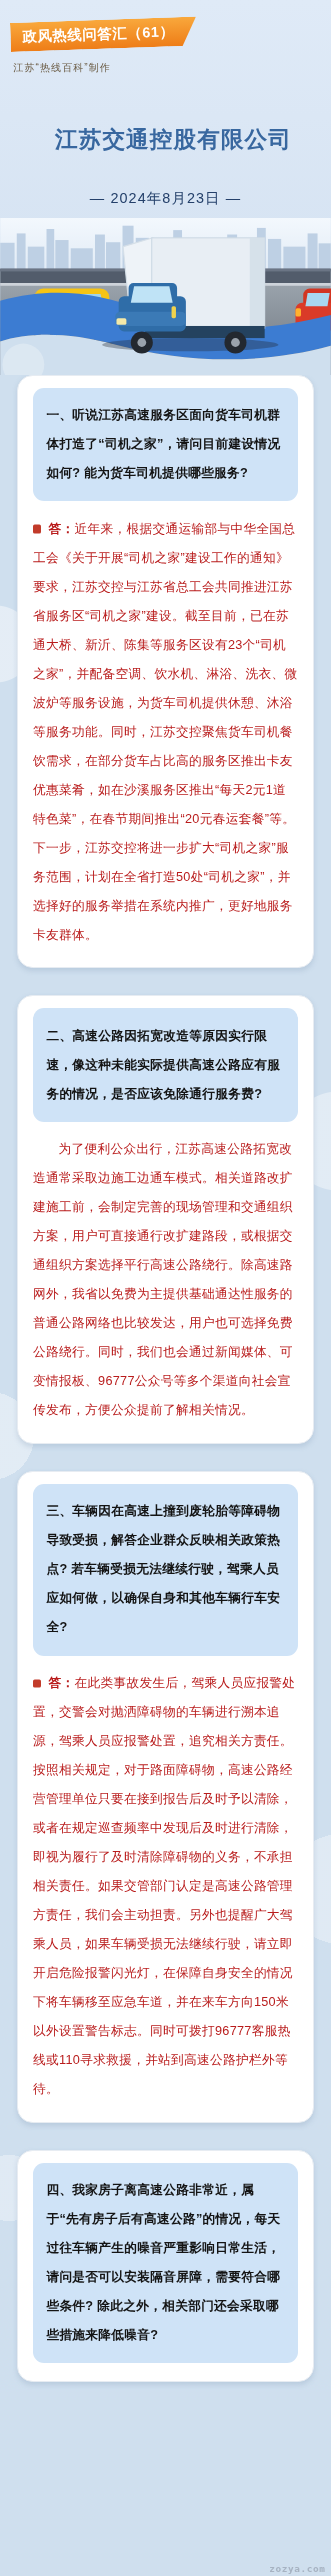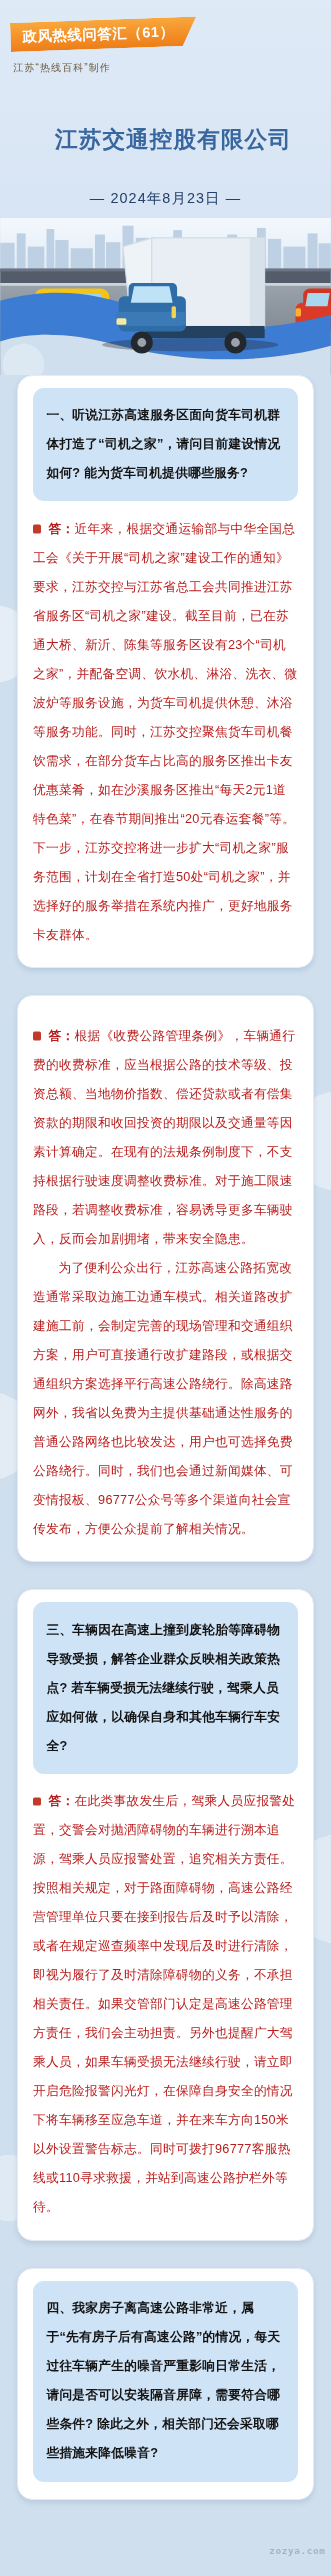--- a/index.html
+++ b/index.html
@@ -60,21 +60,21 @@
   .answer p{
     margin:0;font-size:12.7px;letter-spacing:0.3px;line-height:29px;color:#b91c1c;
   }
   .answer p.indent{text-indent:2em;}
   .bullet{
     display:inline-block;width:8.3px;height:8.3px;margin-right:7.2px;
     background:#c23b2a;border-radius:1.7px;transform:translateY(0.6px);
   }
   .alabel{font-weight:bold;}
   .watermark{
-    position:absolute;right:5.5px;bottom:20px;
+    position:absolute;right:5.5px;bottom:2px;
     font-family:"DejaVu Sans Mono","Liberation Mono",monospace;
     font-size:9.4px;color:#a7b3c2;letter-spacing:0.6px;font-weight:bold;
   }
 </style>
 </head>
 <body>
 
 <div class="poster">
 
   <header>
@@ -186,22 +186,24 @@
     <section class="card">
       <div class="qbox">
         <p>一、听说江苏高速服务区面向货车司机群体打造了“司机之家”，请问目前建设情况如何? 能为货车司机提供哪些服务?</p>
       </div>
       <div class="answer">
         <p><span class="bullet"></span><span class="alabel">答：</span><span>近年来，根据交通运输部与中华全国总工会《关于开展“司机之家”建设工作的通知》要求，江苏交控与江苏省总工会共同推进江苏省服务区“司机之家”建设。截至目前，已在苏通大桥、新沂、陈集等服务区设有23个“司机之家”，并配备空调、饮水机、淋浴、洗衣、微波炉等服务设施，为货车司机提供休憩、沐浴等服务功能。同时，江苏交控聚焦货车司机餐饮需求，在部分货车占比高的服务区推出卡友优惠菜肴，如在沙溪服务区推出“每天2元1道特色菜”，在春节期间推出“20元春运套餐”等。下一步，江苏交控将进一步扩大“司机之家”服务范围，计划在全省打造50处“司机之家”，并选择好的服务举措在系统内推广，更好地服务卡友群体。</span></p>
       </div>
     </section>
 
     <section class="card">
+      <div class="qbox">
+        <p>二、高速公路因拓宽改造等原因实行限速，像这种未能实际提供高速公路应有服务的情况，是否应该免除通行服务费?</p>
+      </div>
       <div class="answer">
-        <p><span class="bullet"></span><span class="alabel">答：</span><span>根据《收费公路管理条例》，车辆通行费的收费标准，应当根据公路的技术等级、投资总额、当地物价指数、偿还贷款或者有偿集资款的期限和收回投资的期限以及交通量等因素计算确定。在现有的法规条例制度下，不支持根据行驶速度调整收费标准。对于施工限速路段，若调整收费标准，容易诱导更多车辆驶入，反而会加剧拥堵，带来安全隐患。</span></p>
         <p class="indent">为了便利公众出行，江苏高速公路拓宽改造通常采取边施工边通车模式。相关道路改扩建施工前，会制定完善的现场管理和交通组织方案，用户可直接通行改扩建路段，或根据交通组织方案选择平行高速公路绕行。除高速路网外，我省以免费为主提供基础通达性服务的普通公路网络也比较发达，用户也可选择免费公路绕行。同时，我们也会通过新闻媒体、可变情报板、96777公众号等多个渠道向社会宣传发布，方便公众提前了解相关情况。</p>
       </div>
     </section>
 
     <section class="card">
       <div class="qbox">
         <p>三、车辆因在高速上撞到废轮胎等障碍物导致受损，解答企业群众反映相关政策热点? 若车辆受损无法继续行驶，驾乘人员应如何做，以确保自身和其他车辆行车安全?</p>
       </div>
       <div class="answer">
         <p><span class="bullet"></span><span class="alabel">答：</span><span>在此类事故发生后，驾乘人员应报警处置，交警会对抛洒障碍物的车辆进行溯本追源，驾乘人员应报警处置，追究相关方责任。按照相关规定，对于路面障碍物，高速公路经营管理单位只要在接到报告后及时予以清除，或者在规定巡查频率中发现后及时进行清除，即视为履行了及时清除障碍物的义务，不承担相关责任。如果交管部门认定是高速公路管理方责任，我们会主动担责。另外也提醒广大驾乘人员，如果车辆受损无法继续行驶，请立即开启危险报警闪光灯，在保障自身安全的情况下将车辆移至应急车道，并在来车方向150米以外设置警告标志。同时可拨打96777客服热线或110寻求救援，并站到高速公路护栏外等待。</span></p>

